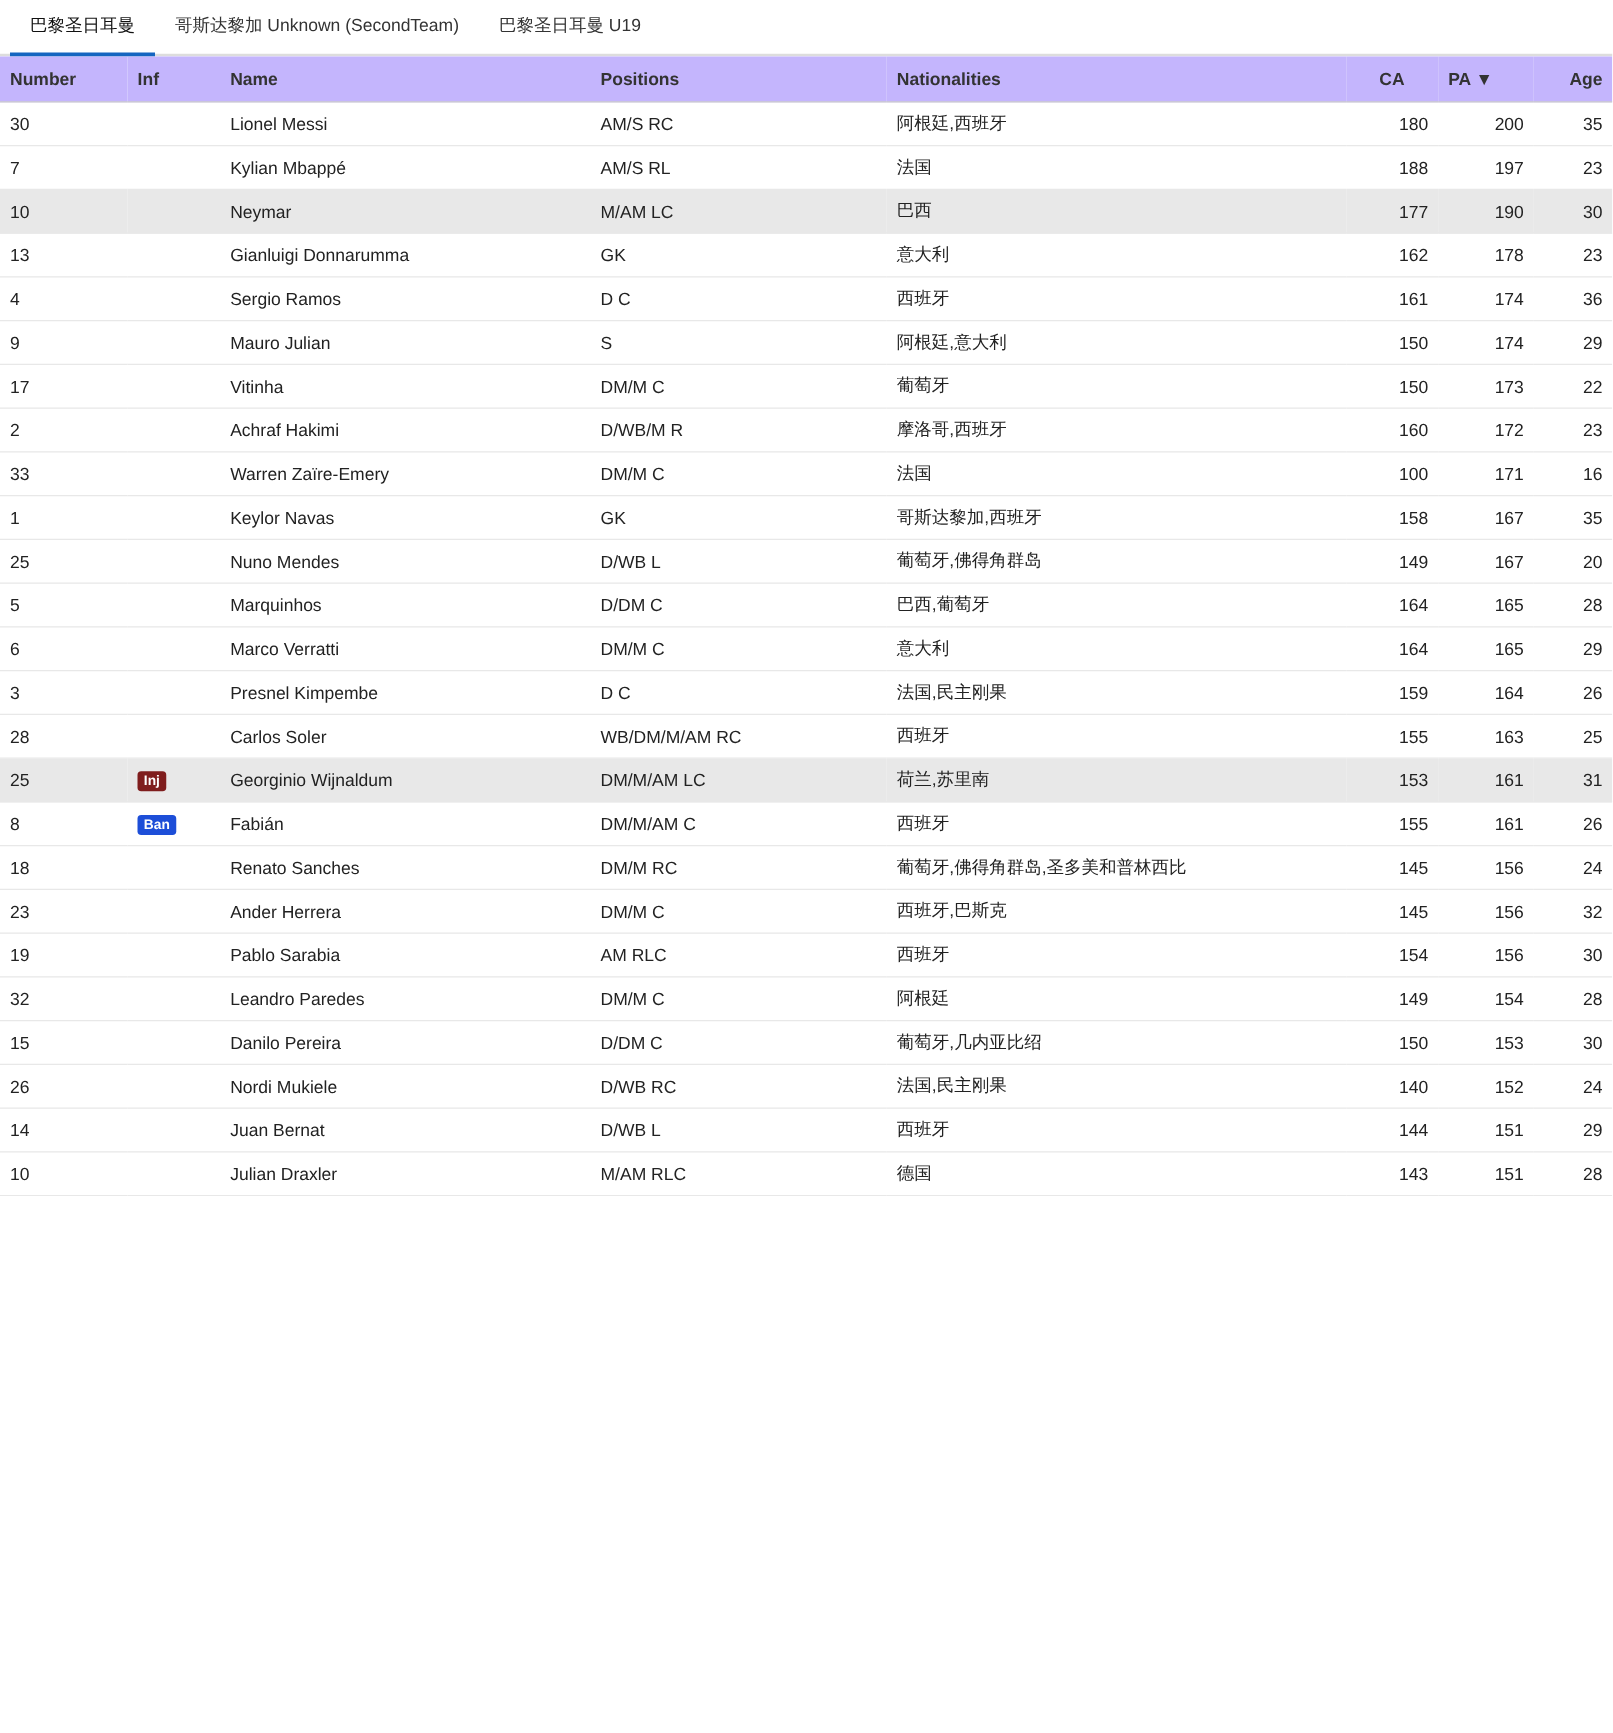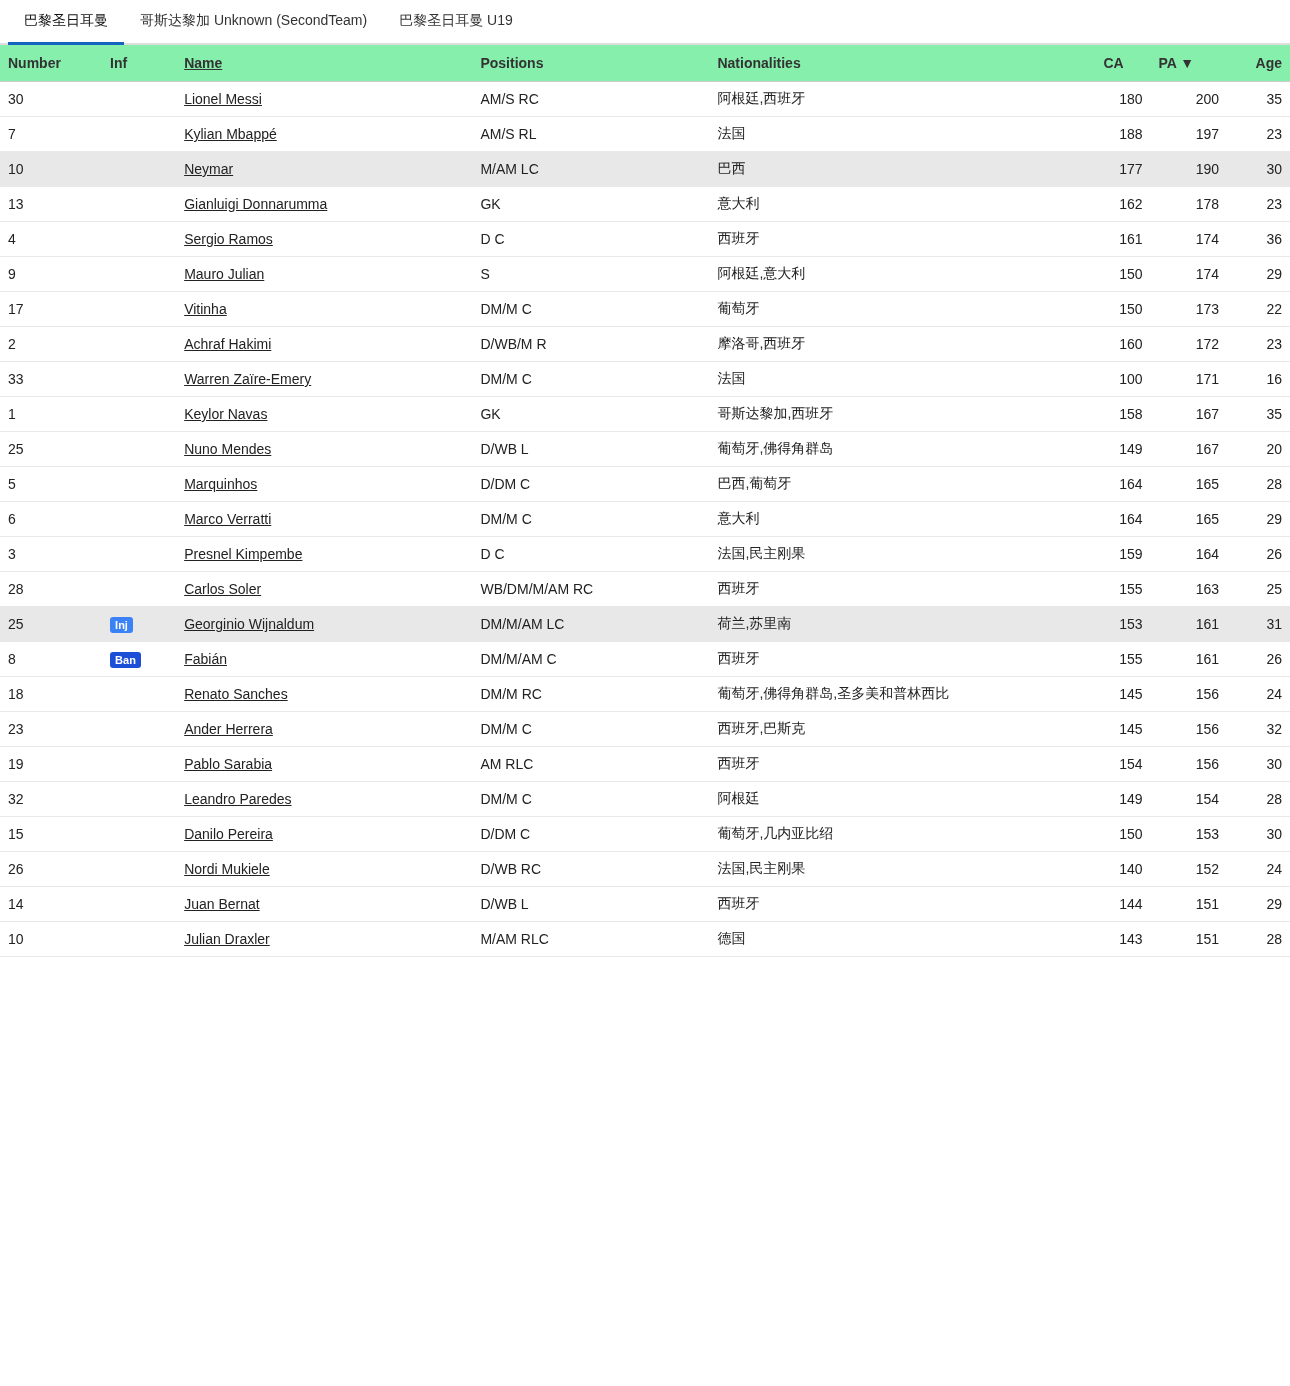--- a/index.html
+++ b/index.html
@@ -30,21 +30,21 @@
       font-weight: 500;
     }
     .table-wrapper {
       overflow-x: auto;
     }
     table {
       width: 100%;
       border-collapse: collapse;
     }
     thead tr {
-      background: #86efac;
+      background: #c4b5fd;
     }
     thead th {
       padding: 10px 8px;
       text-align: left;
       font-weight: 600;
       font-size: 14px;
       color: #333;
       border-bottom: 1px solid #ccc;
       white-space: nowrap;
     }
@@ -70,25 +70,25 @@
       white-space: nowrap;
     }
     .badge {
       display: inline-block;
       padding: 2px 5px;
       border-radius: 3px;
       font-size: 11px;
       font-weight: bold;
       color: #fff;
     }
-    .badge-inj { background: #3b82f6; }
+    .badge-inj { background: #7f1d1d; }
     .badge-ban { background: #1d4ed8; }
     .col-number { width: 50px; }
     .col-inf { width: 50px; }
-    .col-name { width: 200px; text-decoration: underline; }
+    .col-name { width: 200px; }
     .col-pos { width: 160px; }
     .col-nat { width: 230px; }
     .col-ca { width: 50px; text-align: right; }
     .col-pa { width: 50px; text-align: right; }
     .col-age { width: 40px; text-align: right; }
   </style>
 </head>
 <body>
 
 <div>

